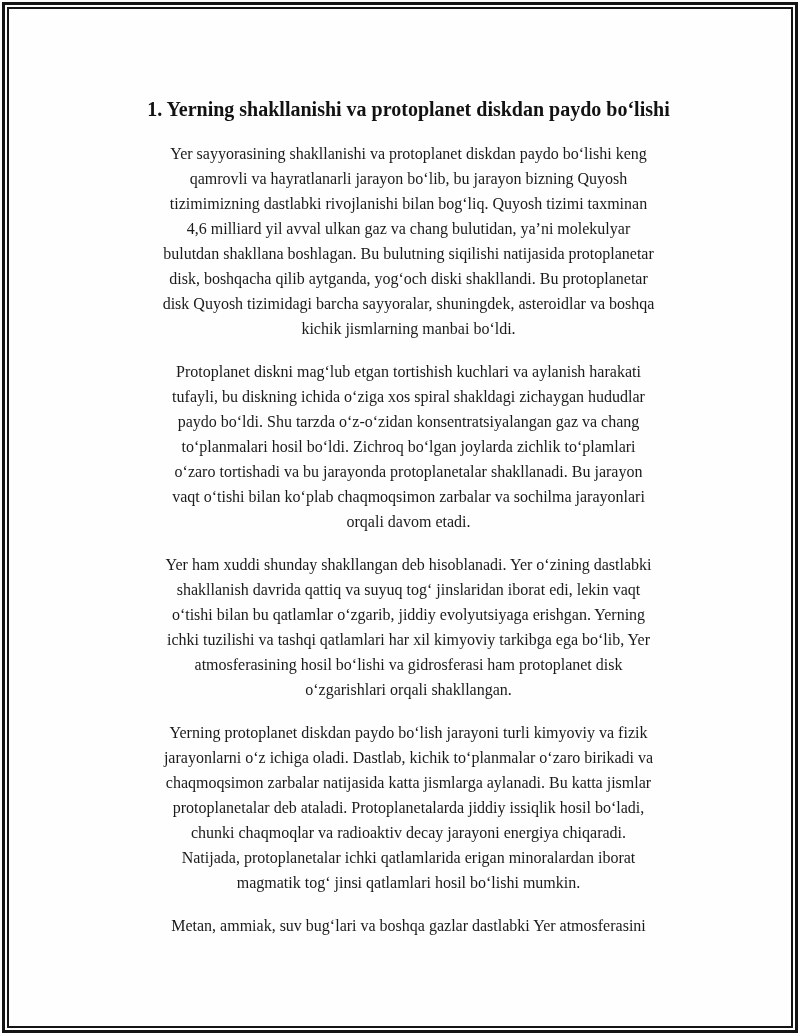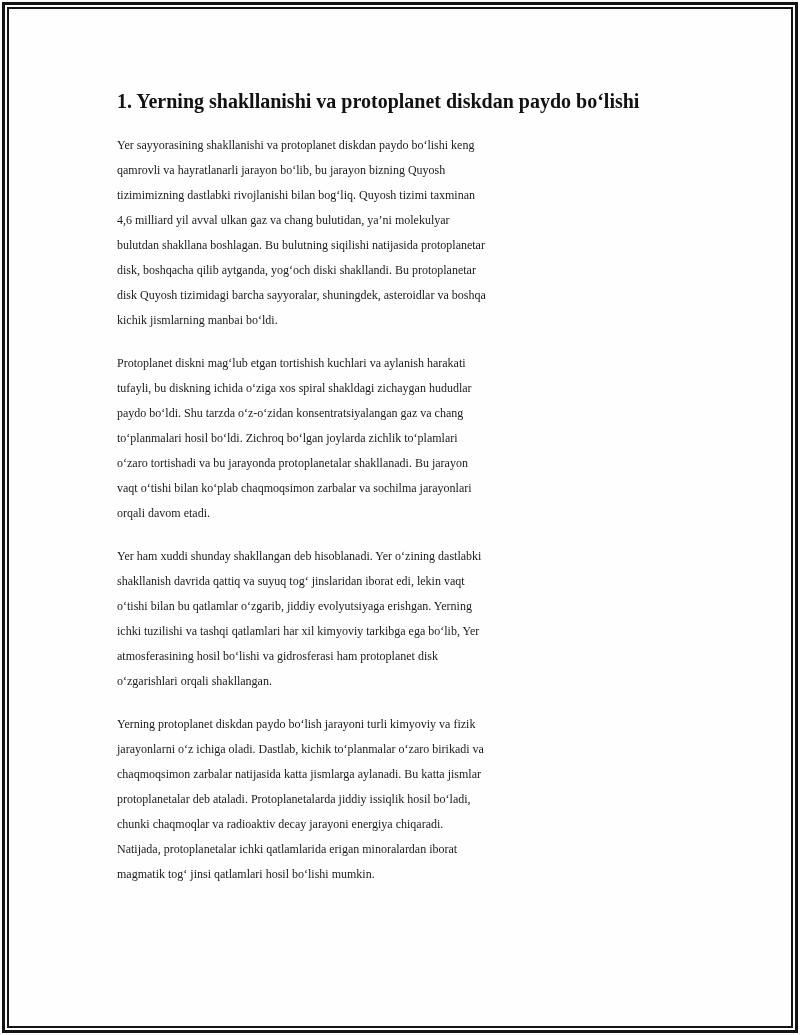--- a/index.html
+++ b/index.html
@@ -21,37 +21,38 @@
     pointer-events: none;
   }
   .frame-inner {
     position: absolute;
     inset: 7px;
     border: 2px solid #141414;
     pointer-events: none;
   }
   .content {
     position: absolute;
-    top: 88px;
+    top: 96px;
     left: 117px;
     right: 100px;
+    text-align: center;
   }
   .doc-title {
     margin: 0 0 19px 0;
     font-family: "Liberation Serif", "DejaVu Serif", serif;
     font-weight: bold;
     font-size: 20px;
     line-height: 26px;
     color: #121212;
     white-space: pre;
   }
   .para {
     margin: 0 0 18px 0;
     font-family: "Liberation Serif", "DejaVu Serif", serif;
-    font-size: 12px;
+    font-size: 16px;
     line-height: 25px;
     color: #1a1a1a;
     white-space: pre;
   }
 </style>
 </head>
 <body>
 
 <div class="canvas">
   <div class="frame-outer"></div>
@@ -85,14 +86,15 @@
 o‘zgarishlari orqali shakllangan.</p>
 
     <p class="para">Yerning protoplanet diskdan paydo bo‘lish jarayoni turli kimyoviy va fizik
 jarayonlarni o‘z ichiga oladi. Dastlab, kichik to‘planmalar o‘zaro birikadi va
 chaqmoqsimon zarbalar natijasida katta jismlarga aylanadi. Bu katta jismlar
 protoplanetalar deb ataladi. Protoplanetalarda jiddiy issiqlik hosil bo‘ladi,
 chunki chaqmoqlar va radioaktiv decay jarayoni energiya chiqaradi.
 Natijada, protoplanetalar ichki qatlamlarida erigan minoralardan iborat
 magmatik tog‘ jinsi qatlamlari hosil bo‘lishi mumkin.</p>
 
+    <p class="para">Metan, ammiak, suv bug‘lari va boshqa gazlar dastlabki Yer atmosferasini</p>
   </div>
 </div>
 
 </body></html>

